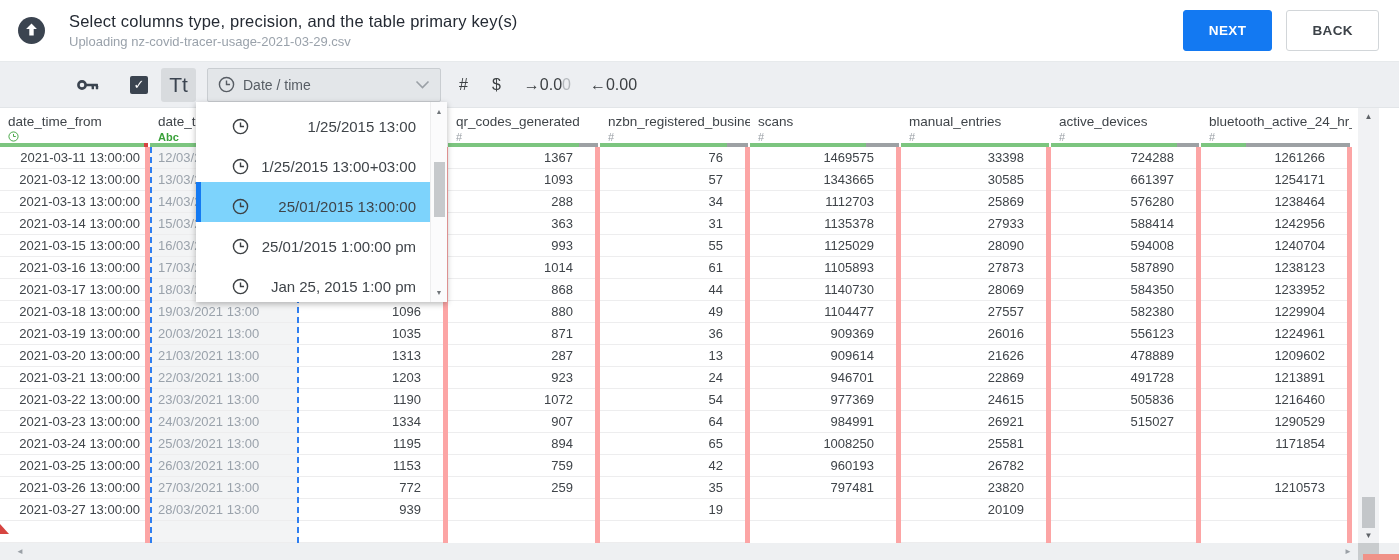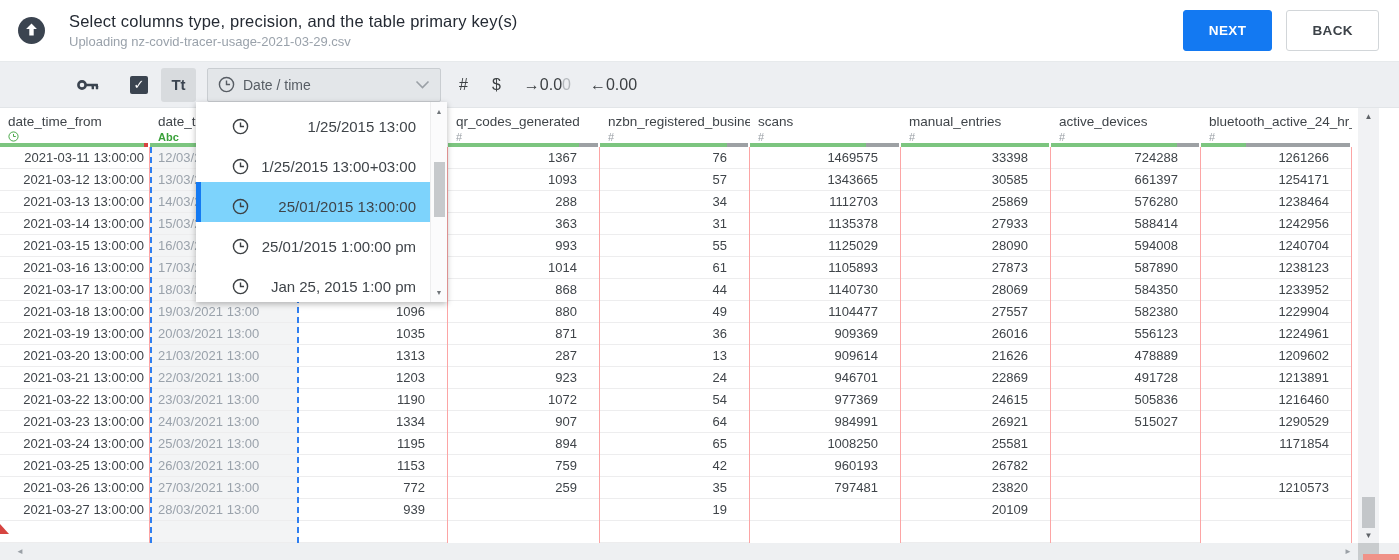--- a/index.html
+++ b/index.html
@@ -14,41 +14,41 @@
   .subtitle { font-size:13px; color:#9aa2ab; margin-top:3px; }
   .actions { display:flex; gap:14px; margin-right:20px; }
   .btn { height:41px; padding:0 25px; font-family:inherit; font-size:13.5px; font-weight:bold; letter-spacing:.4px; border-radius:3px; cursor:pointer; }
   .btn.back { background:#fff; border:1px solid #d2d6d9; color:#3c4248; }
   .btn.next { background:#1379f2; border:1px solid #1379f2; color:#fff; }
 
   
   .toolbar { position:absolute; top:62px; left:0; width:100%; height:46px; background:#edeff2; border-bottom:1px solid #e2e5e8; display:flex; align-items:center; }
   .key-ic { margin-left:76px; width:26px; height:22px; }
   .chk { margin-left:28px; width:18px; height:18px; background:#3b4450; border-radius:2px; color:#fff; font-size:13px; line-height:18px; text-align:center; cursor:pointer; }
-  .tt-btn { margin-left:13px; width:35px; height:34px; background:#d8dbde; border:none; border-radius:3px; color:#3b4450; font-family:inherit; font-size:15px; font-weight:bold; cursor:pointer; }
+  .tt-btn { margin-left:13px; width:35px; height:34px; background:#d8dbde; border:none; border-radius:3px; color:#3b4450; font-family:inherit; font-size:21px; font-weight:normal; cursor:pointer; }
   .dd-btn { margin-left:11px; width:234px; height:34px; background:#e3e6e9; border:1px solid #c9cdd1; border-radius:2px; display:flex; align-items:center; padding:0 10px; cursor:pointer; }
   .dd-btn .dd-lbl { font-size:14px; color:#575d64; margin-left:8px; }
   .dd-btn .chev { margin-left:auto; display:flex; }
   .tool-txt { font-size:16px; color:#3c4043; cursor:pointer; }
   .hash { margin-left:18px; } .dollar { margin-left:24px; }
   .dec { margin-left:23px; } .dec .tail { color:#b4b8bc; }
   .inc { margin-left:19px; }
 
   
   .table-wrap { position:absolute; top:108px; left:0; width:1399px; height:435px; background:#fff; }
   .cols { display:flex; height:100%; }
   .col { flex:0 0 auto; }
   .col-header { height:35px; padding:6px 0 0 8px; cursor:pointer; overflow:hidden; }
   .col-name { font-size:13.5px; color:#3f4449; white-space:nowrap; overflow:hidden; }
   .col-type { font-size:11px; margin-top:2px; height:13px; line-height:12px; }
   .type-green { color:#3aa13a; font-weight:bold; }
   .type-gray { color:#9aa0a6; }
   .col-bar { height:4px; display:flex; margin-right:2px; }
   .bar-seg { height:4px; display:block; }
-  .col-body { height:396px; border-right:1px solid #fca5a5; }
+  .col-body { height:396px; border-right:5px solid #fca5a5; }
   .col-body.selected { background:#f3f4f5; border-left:2px dashed #2e7ef0; border-right:2px dashed #2e7ef0; }
   .cell { height:22px; line-height:21px; font-size:13px; color:#3f4449; border-bottom:1px solid #ededee; white-space:nowrap; overflow:hidden; padding:0 22px 0 6px; }
   .col-body.selected .cell { color:#9aa2ab; padding:0 6px; }
   .al-right .cell { text-align:right; }
   .al-left .cell { text-align:left; }
   .col.first .cell { padding-right:5px; }
   .al-right.first .cell { text-align:right; }
 
   
   .vscroll { position:absolute; left:1358px; top:0; width:21px; height:435px; background:#f1f2f4; }

